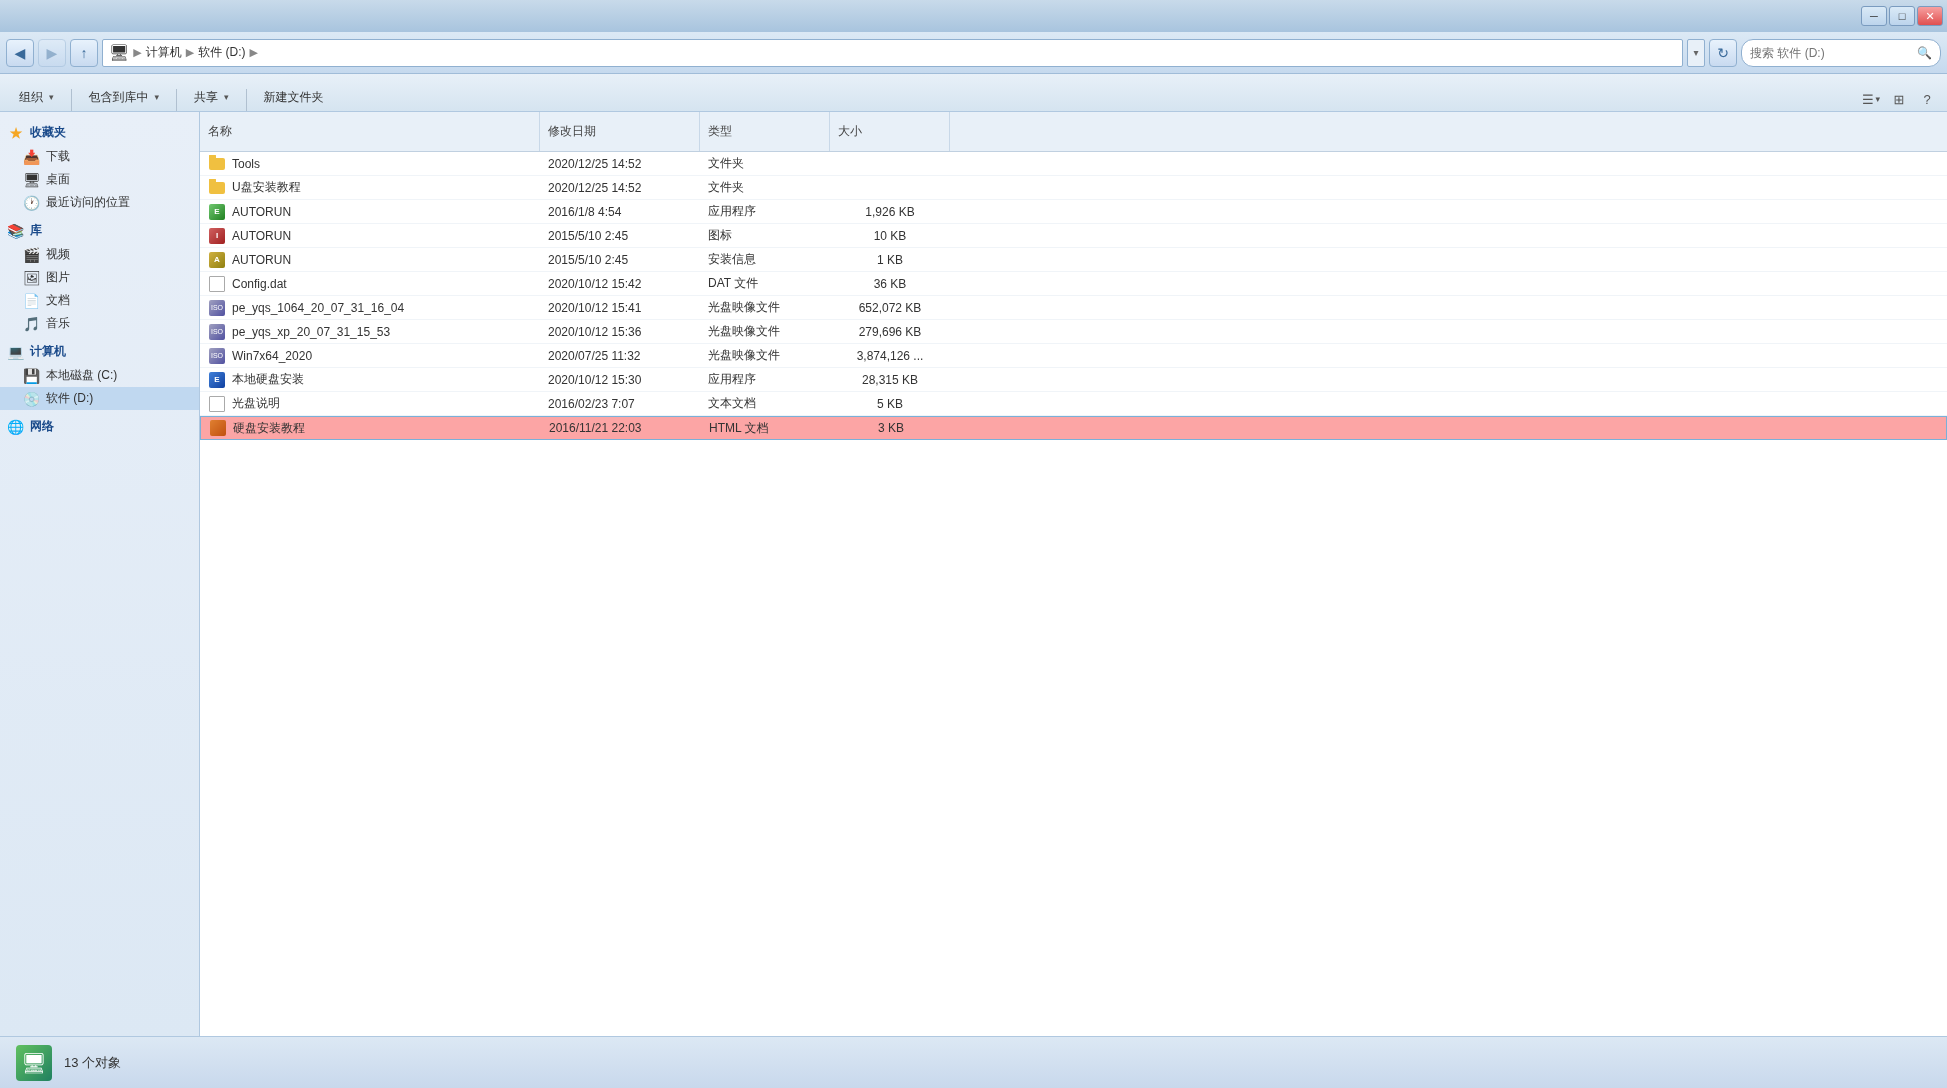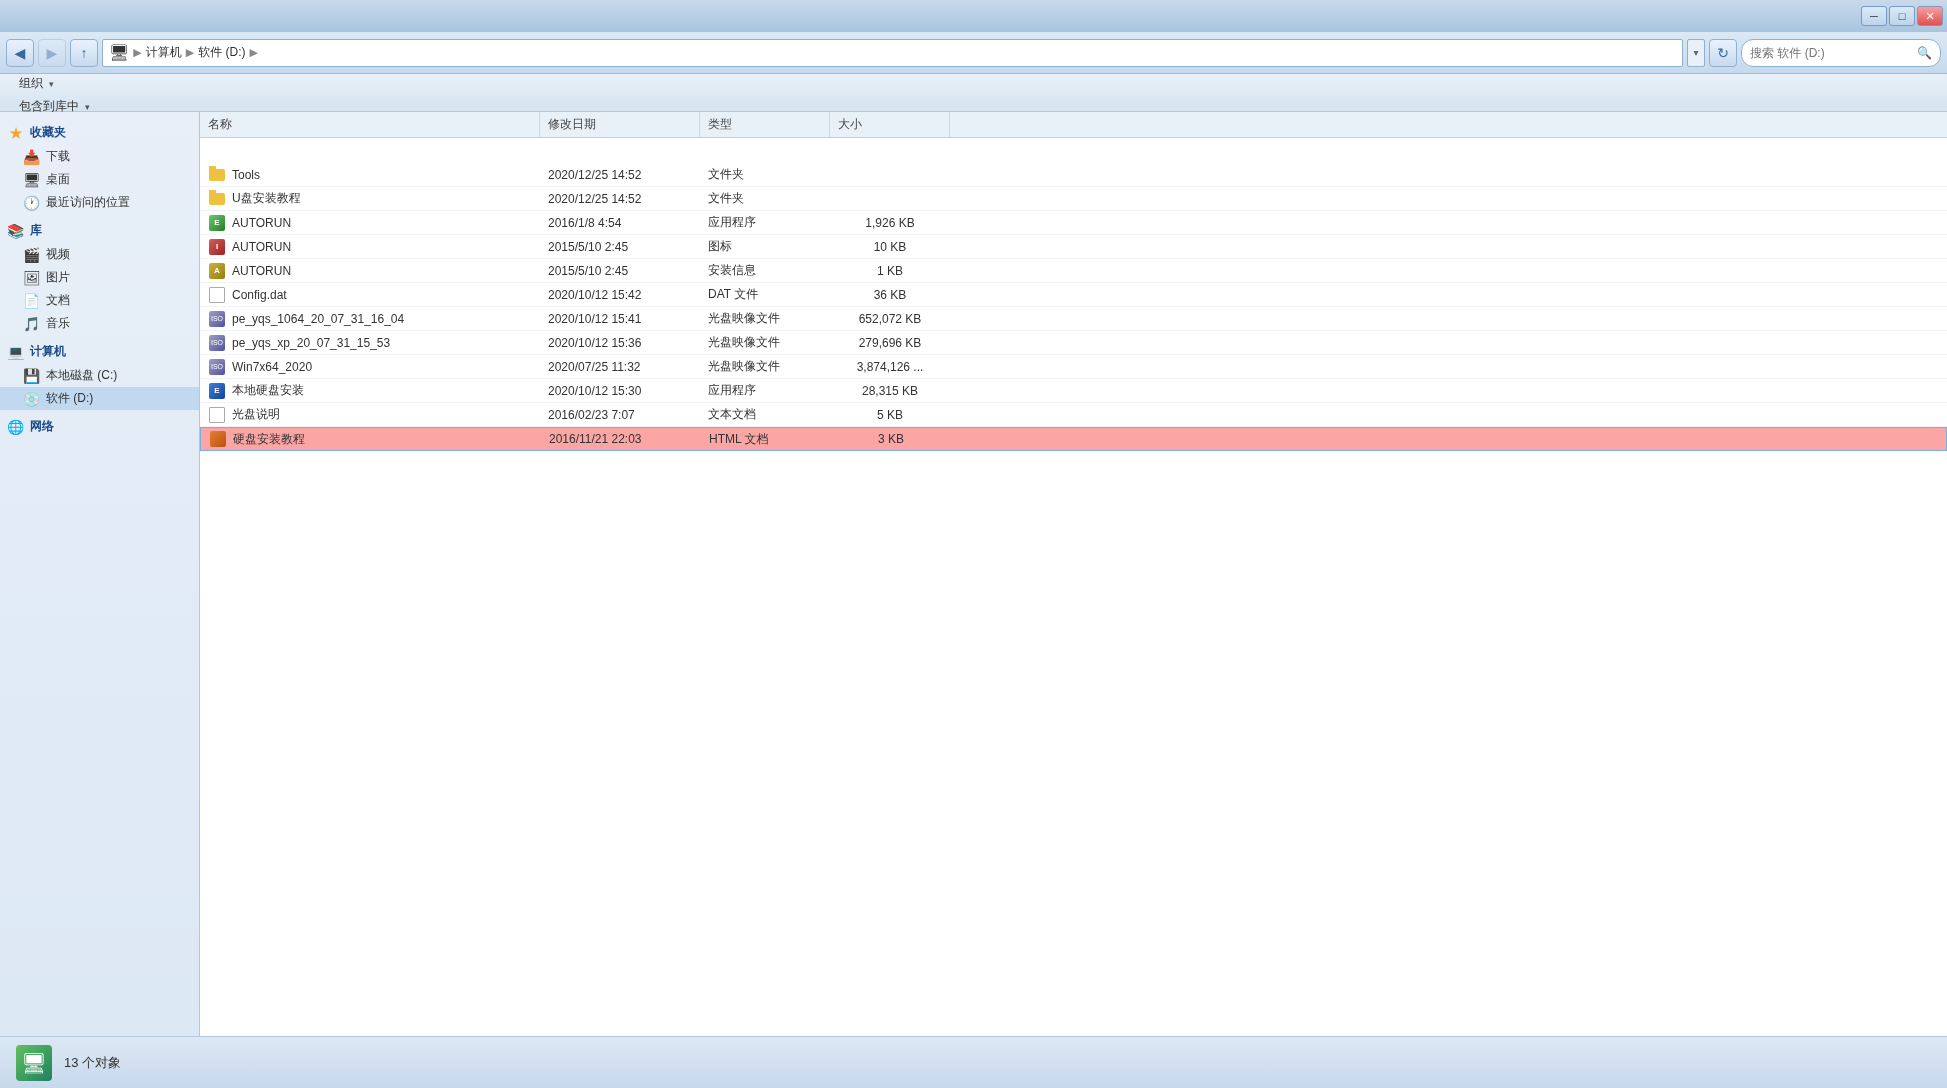--- a/index.html
+++ b/index.html
@@ -131,26 +131,25 @@
       background: transparent;
       flex: 1;
     }
     .search-icon { color: #888; font-size: 12px; }
 
     
     .toolbar {
       height: 38px;
       background: linear-gradient(to bottom, #e8f0f8 0%, #d5e4f0 100%);
       display: flex;
-      align-items: flex-start;
+      align-items: flex-end;
       padding: 0 8px;
       gap: 2px;
       border-bottom: 1px solid #b0c8e0;
       flex-shrink: 0;
-      flex-direction: column;
     }
     .toolbar-btn {
       height: 28px;
       padding: 0 10px;
       border: 1px solid transparent;
       border-radius: 3px;
       background: transparent;
       cursor: pointer;
       display: flex;
       align-items: center;
@@ -245,21 +244,21 @@
       flex: 1;
       display: flex;
       flex-direction: column;
       overflow: hidden;
     }
     .file-list-header {
       display: flex;
       align-items: center;
       background: #e8f0f8;
       border-bottom: 1px solid #c0d0e0;
-      height: 26px;
+      height: 40px;
       flex-shrink: 0;
     }
     .col-header {
       display: flex;
       align-items: center;
       padding: 0 8px;
       font-size: 12px;
       color: #444;
       cursor: pointer;
       height: 100%;
@@ -269,21 +268,20 @@
     }
     .col-name { width: 340px; }
     .col-date { width: 160px; font-family: Liberation Mono, monospace; }
     .col-type { width: 130px; }
     .col-size { width: 120px; }
 
     .file-list {
       flex: 1;
       overflow-y: auto;
       background: #fff;
-      margin-top: 25px;
     }
     .file-row {
       display: flex;
       align-items: center;
       height: 24px;
       border-bottom: 1px solid #f0f4f8;
       cursor: pointer;
     }
     .file-row.selected { background: #fca5a5; border: 1px solid #7ab0d8; }
     .file-cell {

